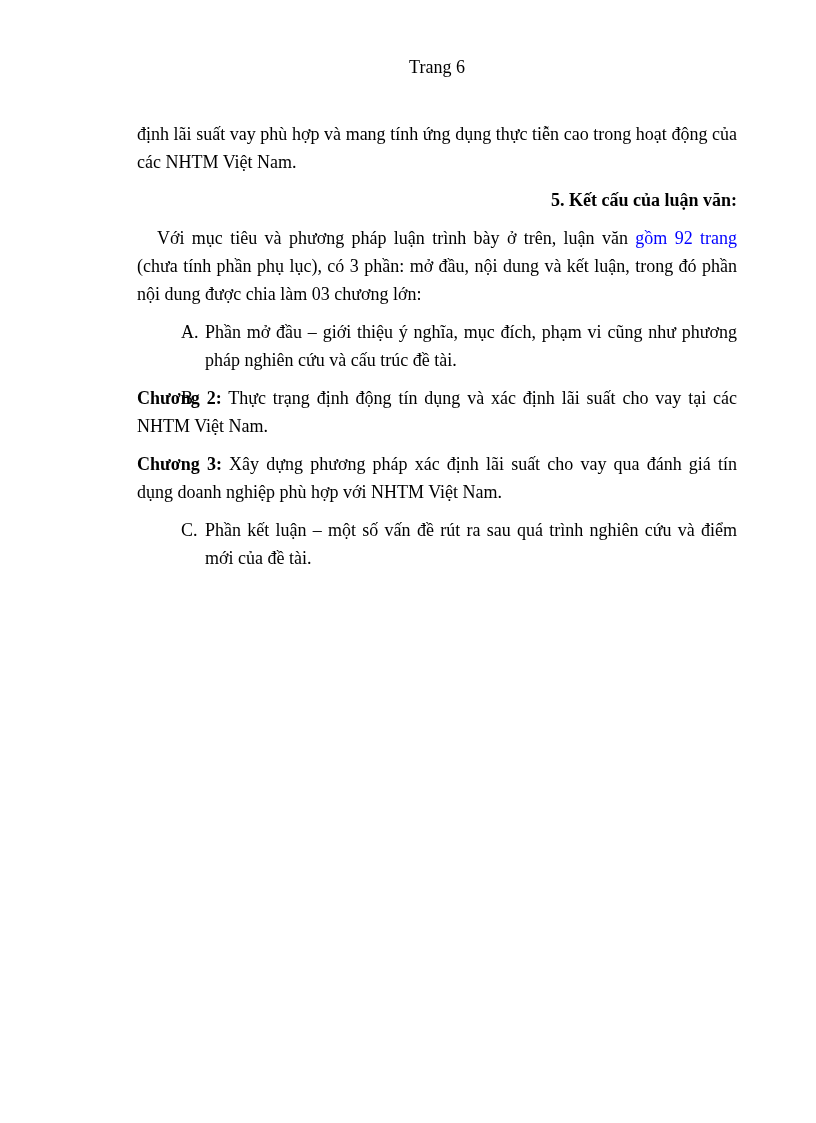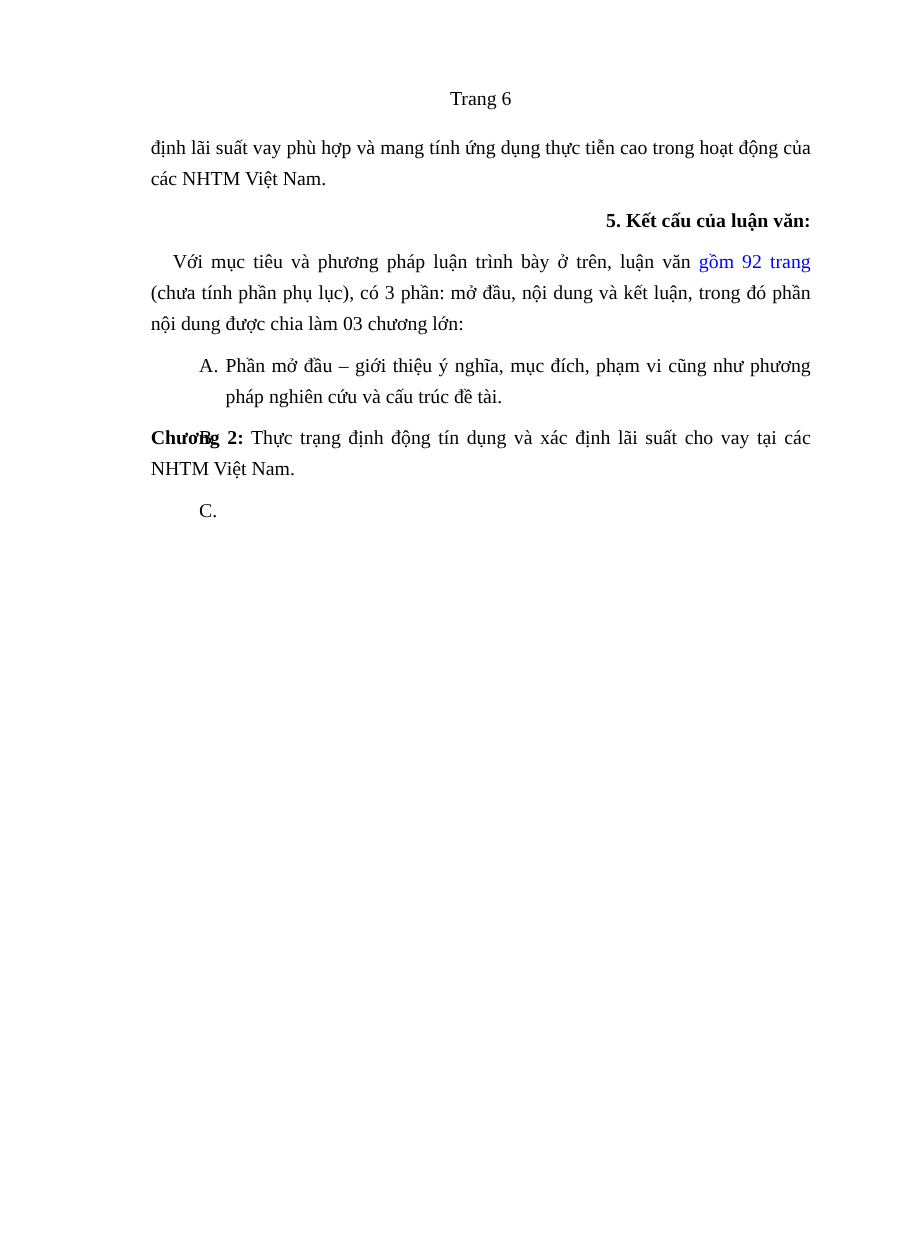--- a/index.html
+++ b/index.html
@@ -17,21 +17,21 @@
   }
   .page {
     position: absolute;
     inset: 0;
     width: 816px;
     height: 1123px;
     background: #ffffff;
   }
   .page-header {
     position: absolute;
-    top: 78px;
+    top: 56px;
     left: 137px;
     width: 600px;
     text-align: center;
     font-size: 18px;
     line-height: 22px;
   }
   .content {
     position: absolute;
     top: 120px;
     left: 137px;
@@ -87,19 +87,21 @@
       <span>Phần mở đầu – giới thiệu ý nghĩa, mục đích, phạm vi cũng như phương pháp nghiên cứu và cấu trúc đề tài.</span>
     </div>
 
     <div class="outline-item">
       <span class="marker">B.</span>
     </div>
 
 
     <p class="chapter"><b>Chương 2:</b> <span>Thực trạng định động tín dụng và xác định lãi suất cho vay tại các NHTM Việt Nam.</span></p>
 
+    <p class="chapter"><b>Chương 3:</b> <span>Xây dựng phương pháp xác định lãi suất cho vay qua đánh giá tín dụng doanh nghiệp phù hợp với NHTM Việt Nam.</span></p>
 
     <div class="outline-item">
       <span class="marker">C.</span>
+      <span>Phần kết luận – một số vấn đề rút ra sau quá trình nghiên cứu và điểm mới của đề tài.</span>
     </div>
 
   </div>
 </div>
 
 </body></html>

